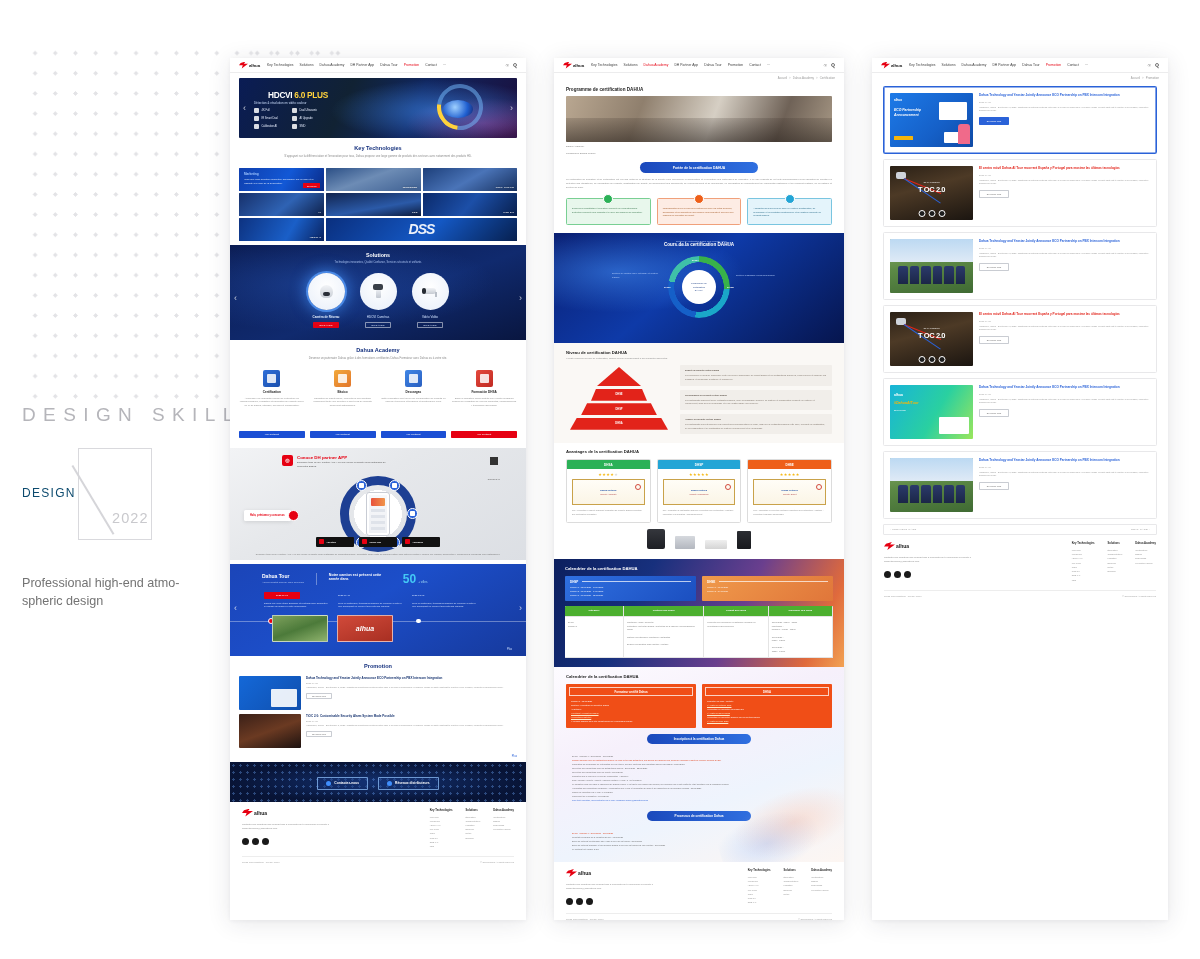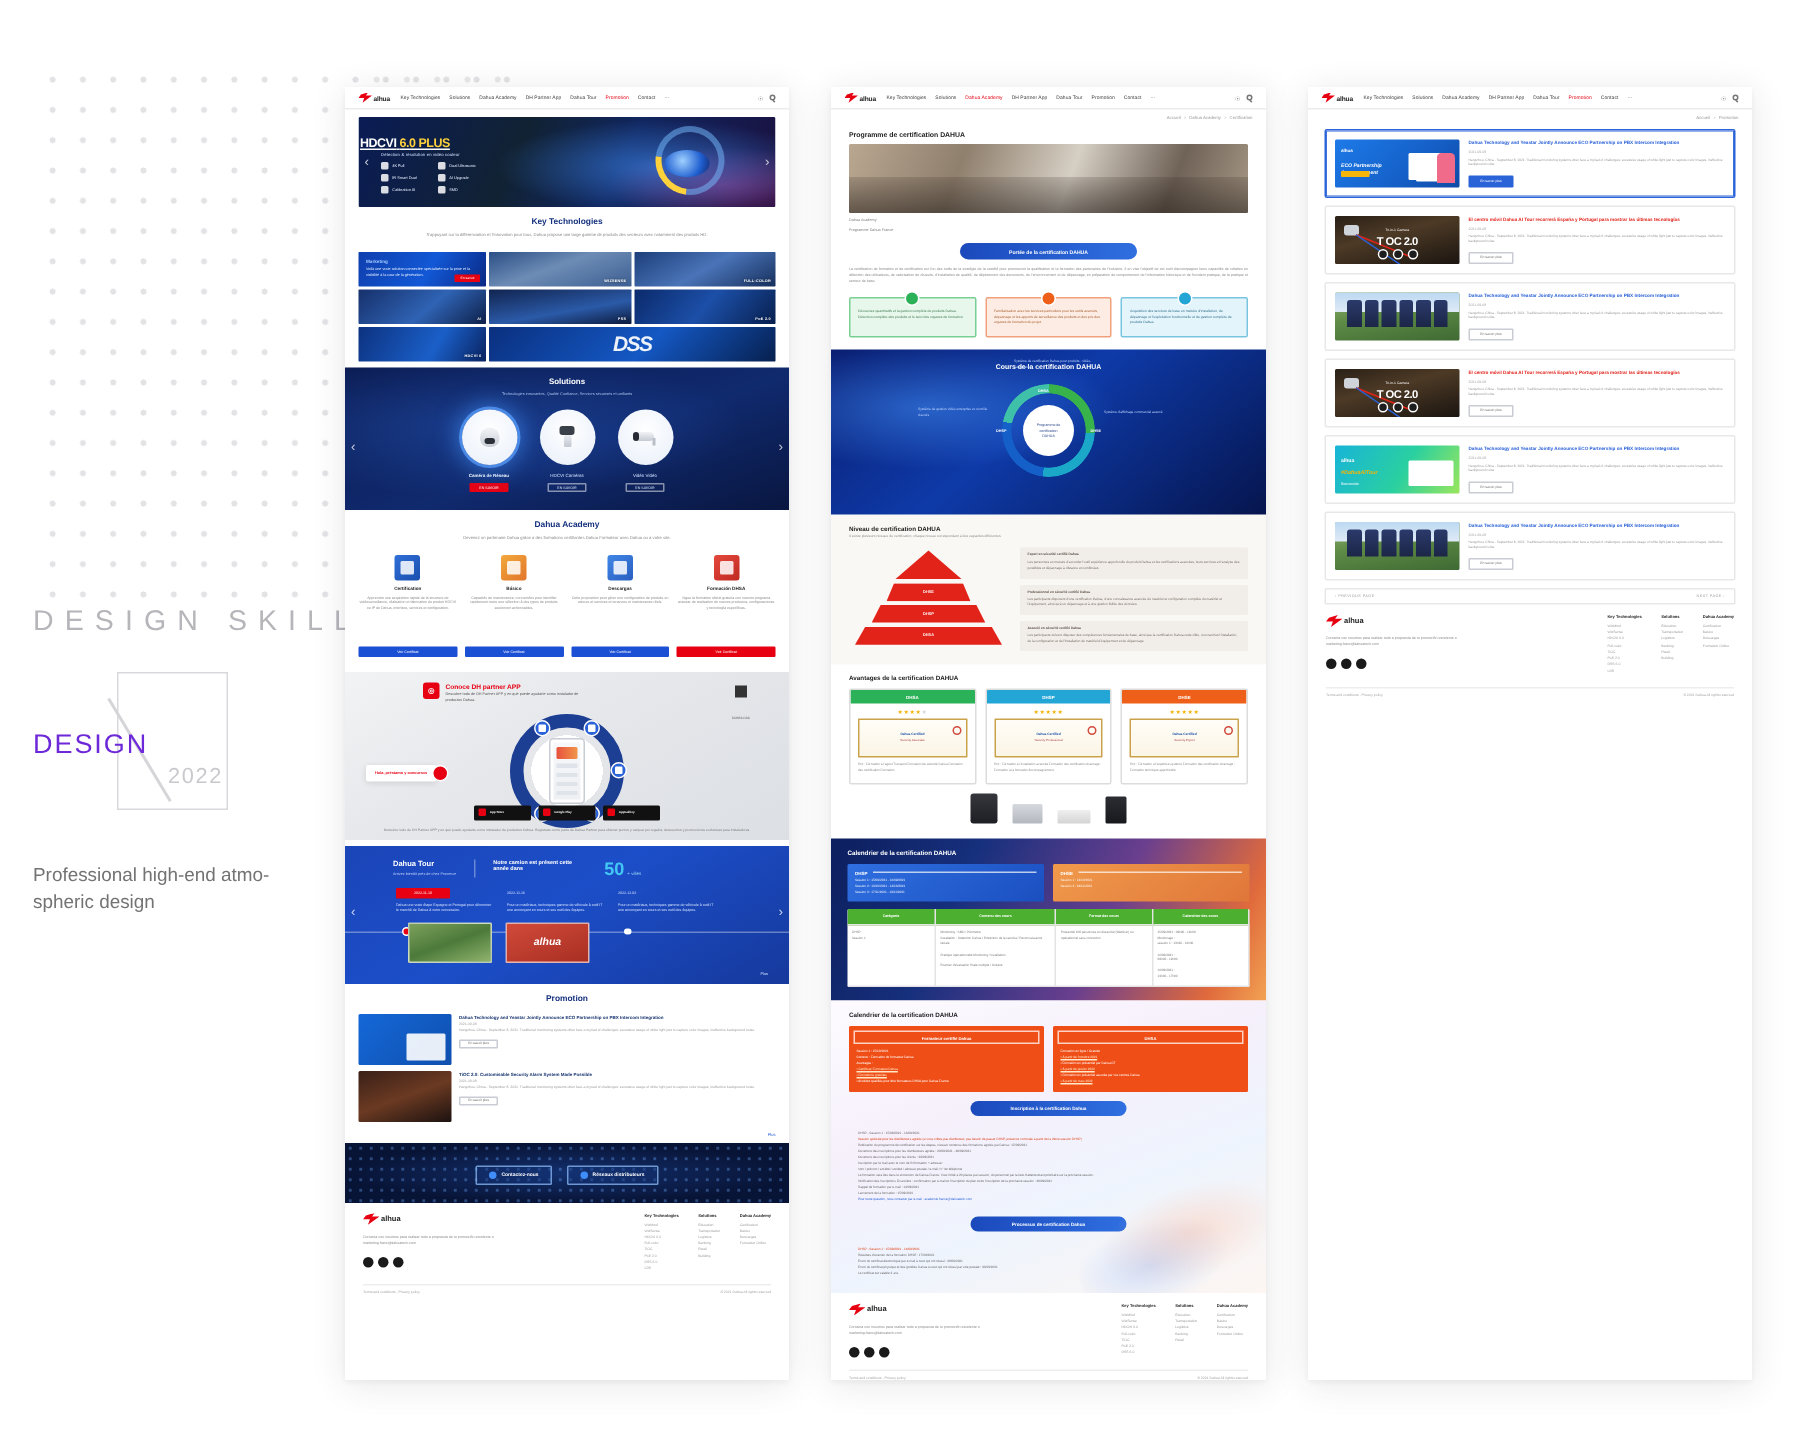--- a/index.html
+++ b/index.html
@@ -67,23 +67,23 @@
     position: absolute;
     left: 70px; top: 12px;
     width: 1.6px; height: 80px;
     background: #d5d5d9;
     transform: rotate(-31deg);
     transform-origin: center;
   }
   #logo-mark .design {
     position: absolute;
     left: 0; top: 38px;
-    font-size: 18px;
+    font-size: 12px;
     letter-spacing: 1.3px;
-    color: #6d28d9;
+    color: #0c4a6e;
   }
   #logo-mark .year {
     position: absolute;
     left: 90px; top: 62px;
     font-size: 14.5px;
     letter-spacing: 1.1px;
     color: #c9c9cd;
   }
   #caption .sub {
     font-size: 12.6px;
@@ -167,22 +167,22 @@
     margin: 5px 9px 0;
     height: 60px;
     border-radius: 1px;
     background:
       radial-gradient(ellipse 60% 80% at 72% 55%, rgba(68,150,255,.55), transparent 65%),
       radial-gradient(ellipse 40% 60% at 88% 75%, rgba(220,70,160,.42), transparent 70%),
       linear-gradient(115deg, #0a1c55 0%, #123 38%, #10265f 62%, #1b0f3d 100%);
     position: relative; overflow: hidden;
   }
   .hero .htitle {
-    position: absolute; left: 1px; top: 12px;
-    font-size: 8.3px; font-weight: 800; color: #fff; letter-spacing: -.3px; text-decoration: underline;
+    position: absolute; left: 29px; top: 12px;
+    font-size: 8.3px; font-weight: 800; color: #fff; letter-spacing: -.3px;
   }
   .hero .htitle em { font-style: normal; color: #ffd23c; }
   .hero .hsub {
     position: absolute; left: 15px; top: 23px;
     font-size: 2.8px; color: #cfe0ff; letter-spacing: .1px;
   }
   .hero .feats {
     position: absolute; left: 15px; top: 30px;
     display: grid; grid-template-columns: 34px 34px; gap: 3px 4px;
   }
@@ -651,21 +651,21 @@
   .reg-body .hl { color: #e0431a; }
   .reg-body .lk { color: #2a62d8; }
 
   
   .news-list { padding: 4px 11px 0; }
   .news-item {
     display: flex; gap: 6px; padding: 6px; margin-bottom: 5px;
     border: .6px solid #e8e8ea; border-radius: 1.5px; background: #fff;
   }
   .news-item.sel { border-color: #2a62d8; box-shadow: 0 0 0 .6px #2a62d8 inset; }
-  .nthumb { width: 83px; height: 32px; border-radius: 1px; flex: none; overflow: hidden; position: relative; }
+  .nthumb { width: 83px; height: 54px; border-radius: 1px; flex: none; overflow: hidden; position: relative; }
   .nthumb.eco { background: linear-gradient(135deg,#1d7ae8 0%, #1560c8 60%, #0f4aa5 100%); }
   .nthumb.eco .l1 { position:absolute; left:4px; top:5px; font-size:3px; color:#fff; font-weight:700; }
   .nthumb.eco .l2 { position:absolute; left:4px; top:15px; font-size:3.4px; color:#fff; font-style:italic; font-weight:700; line-height:1.35; }
   .nthumb.eco .chip { position:absolute; left:4px; bottom:7px; width:19px; height:4px; background:#f5b50a; border-radius:.5px; }
   .nthumb.eco .lap { position:absolute; right:6px; top:9px; width:28px; height:18px; background:#fff; border-radius:1px; }
   .nthumb.eco .pad { position:absolute; right:12px; bottom:4px; width:17px; height:11px; background:#fff; border-radius:1px; }
   .nthumb.eco .person { position:absolute; right:3px; bottom:3px; width:12px; height:20px; background:#f06a8a; border-radius:3px 3px 0 0; }
   .nthumb.tdc {
     background: linear-gradient(165deg,#2a2016 0%, #4d3a26 40%, #1b1510 100%);
   }

